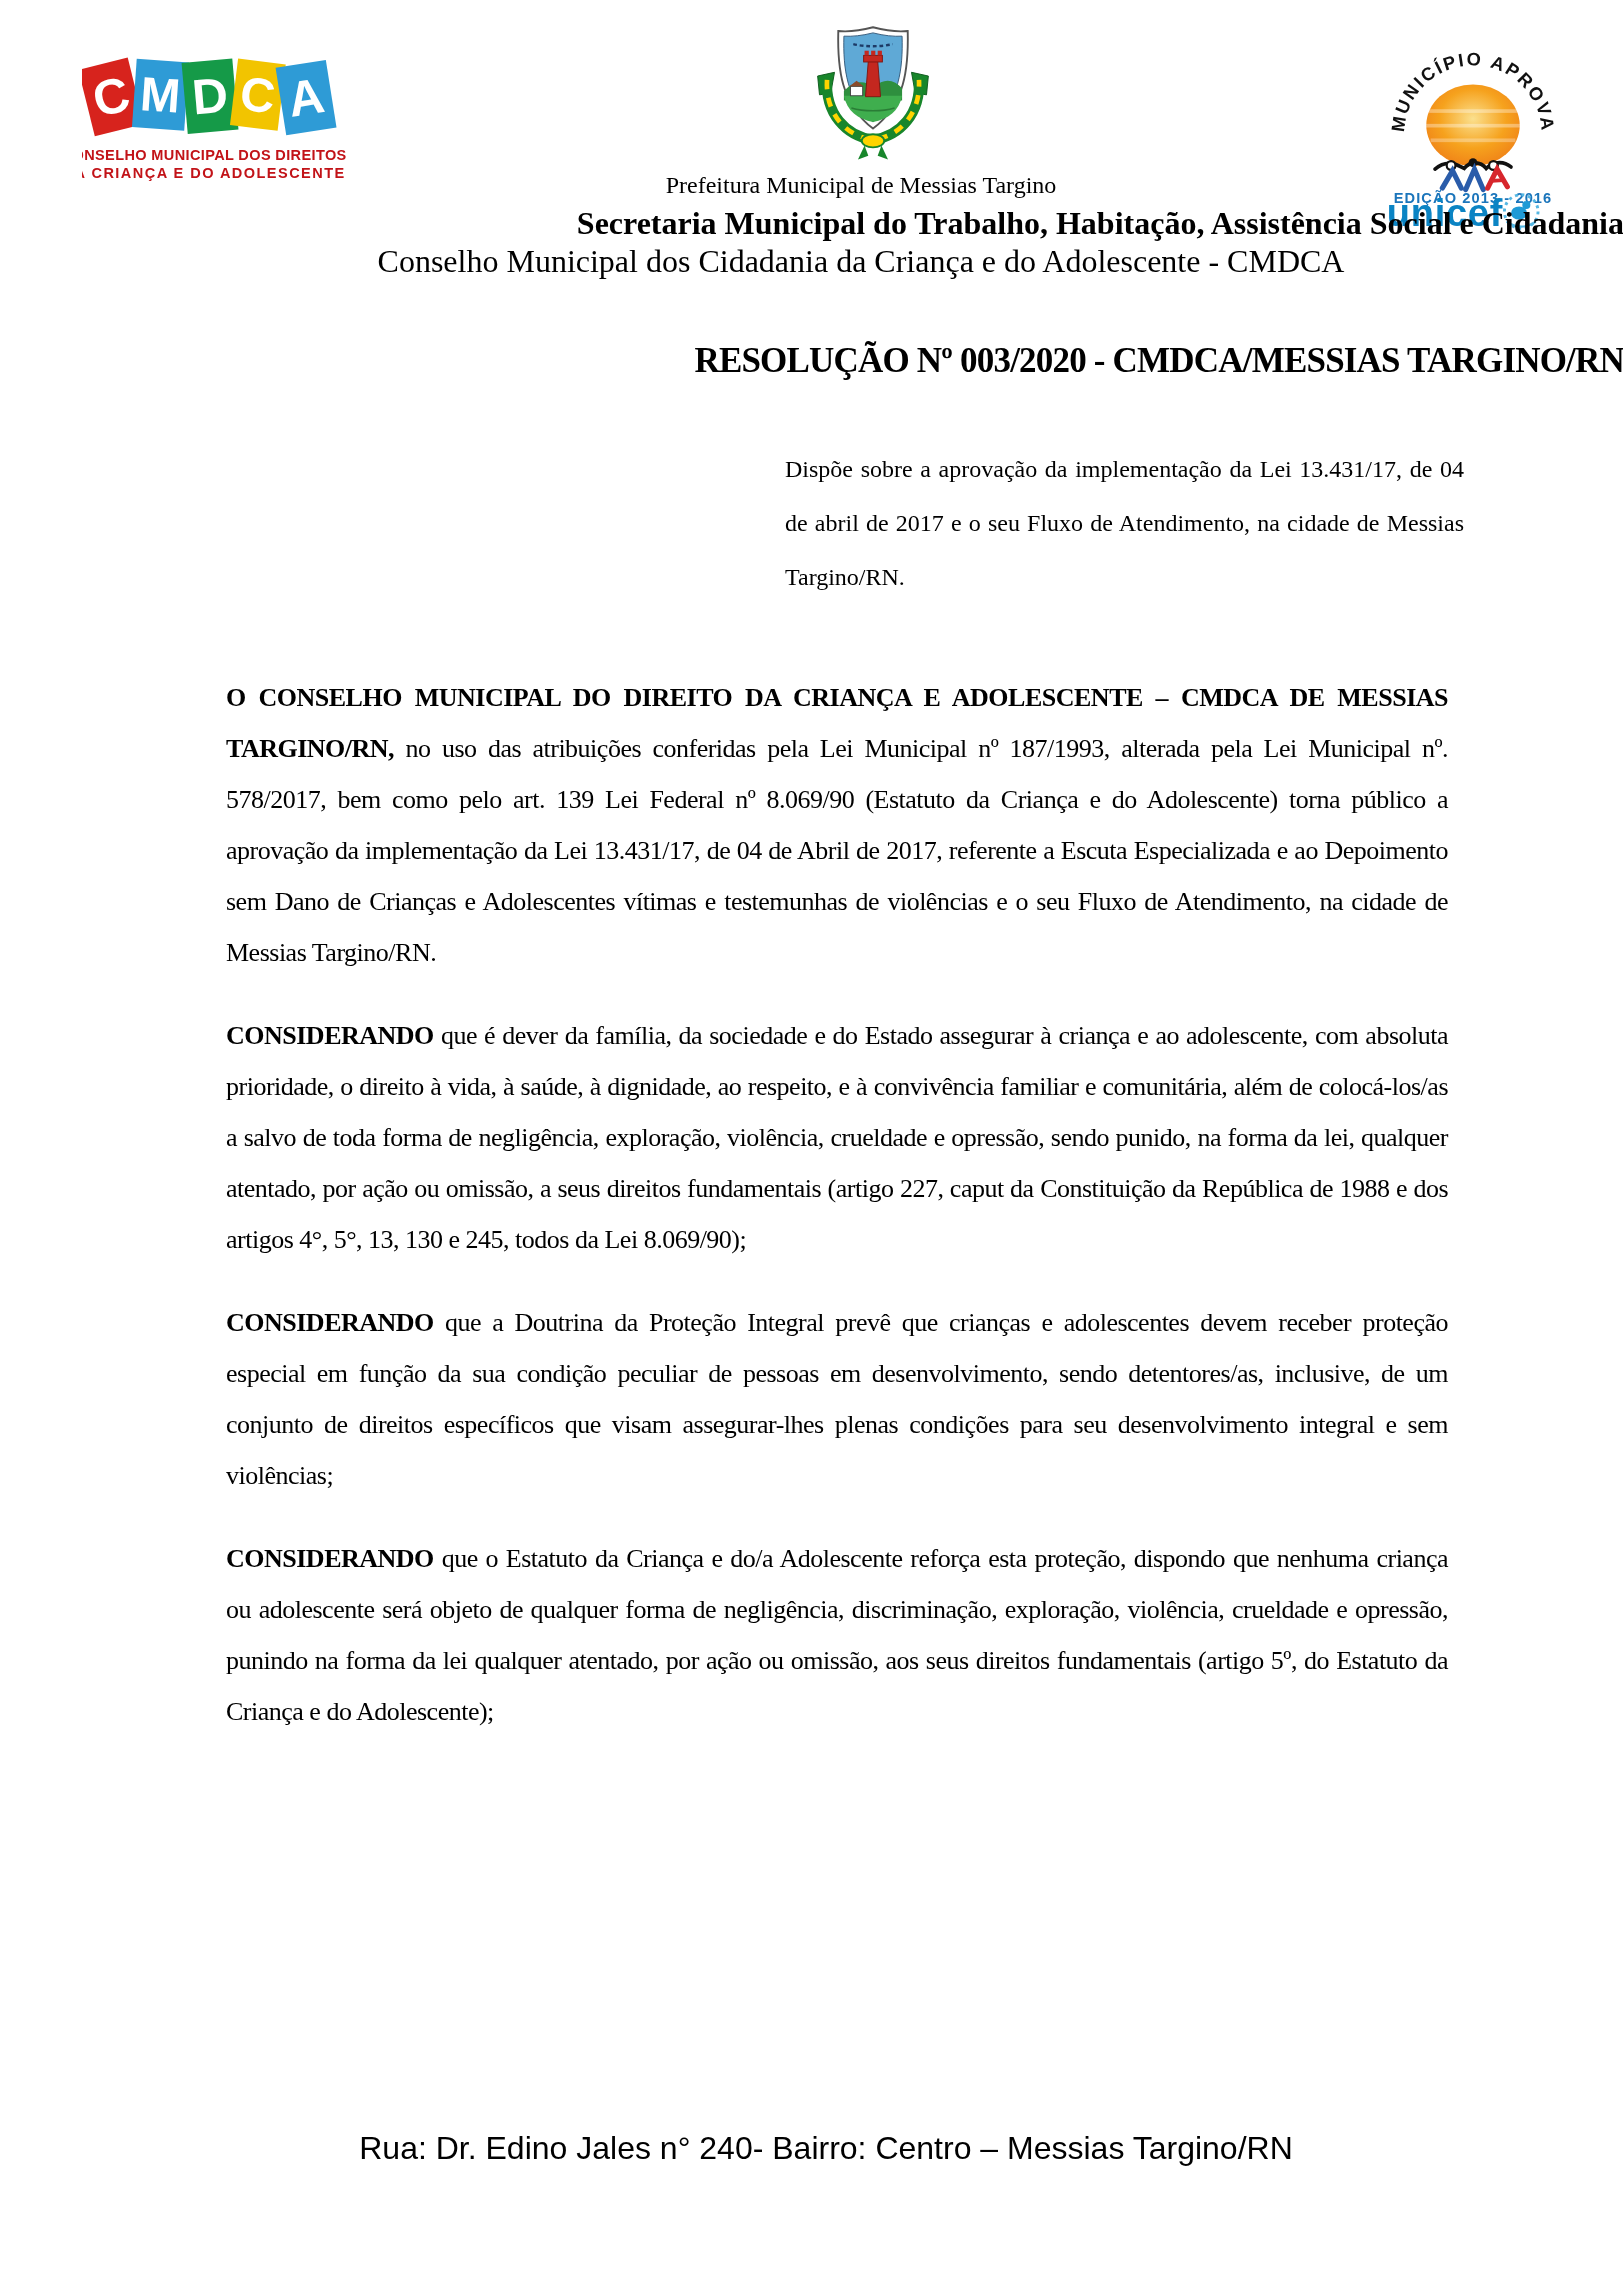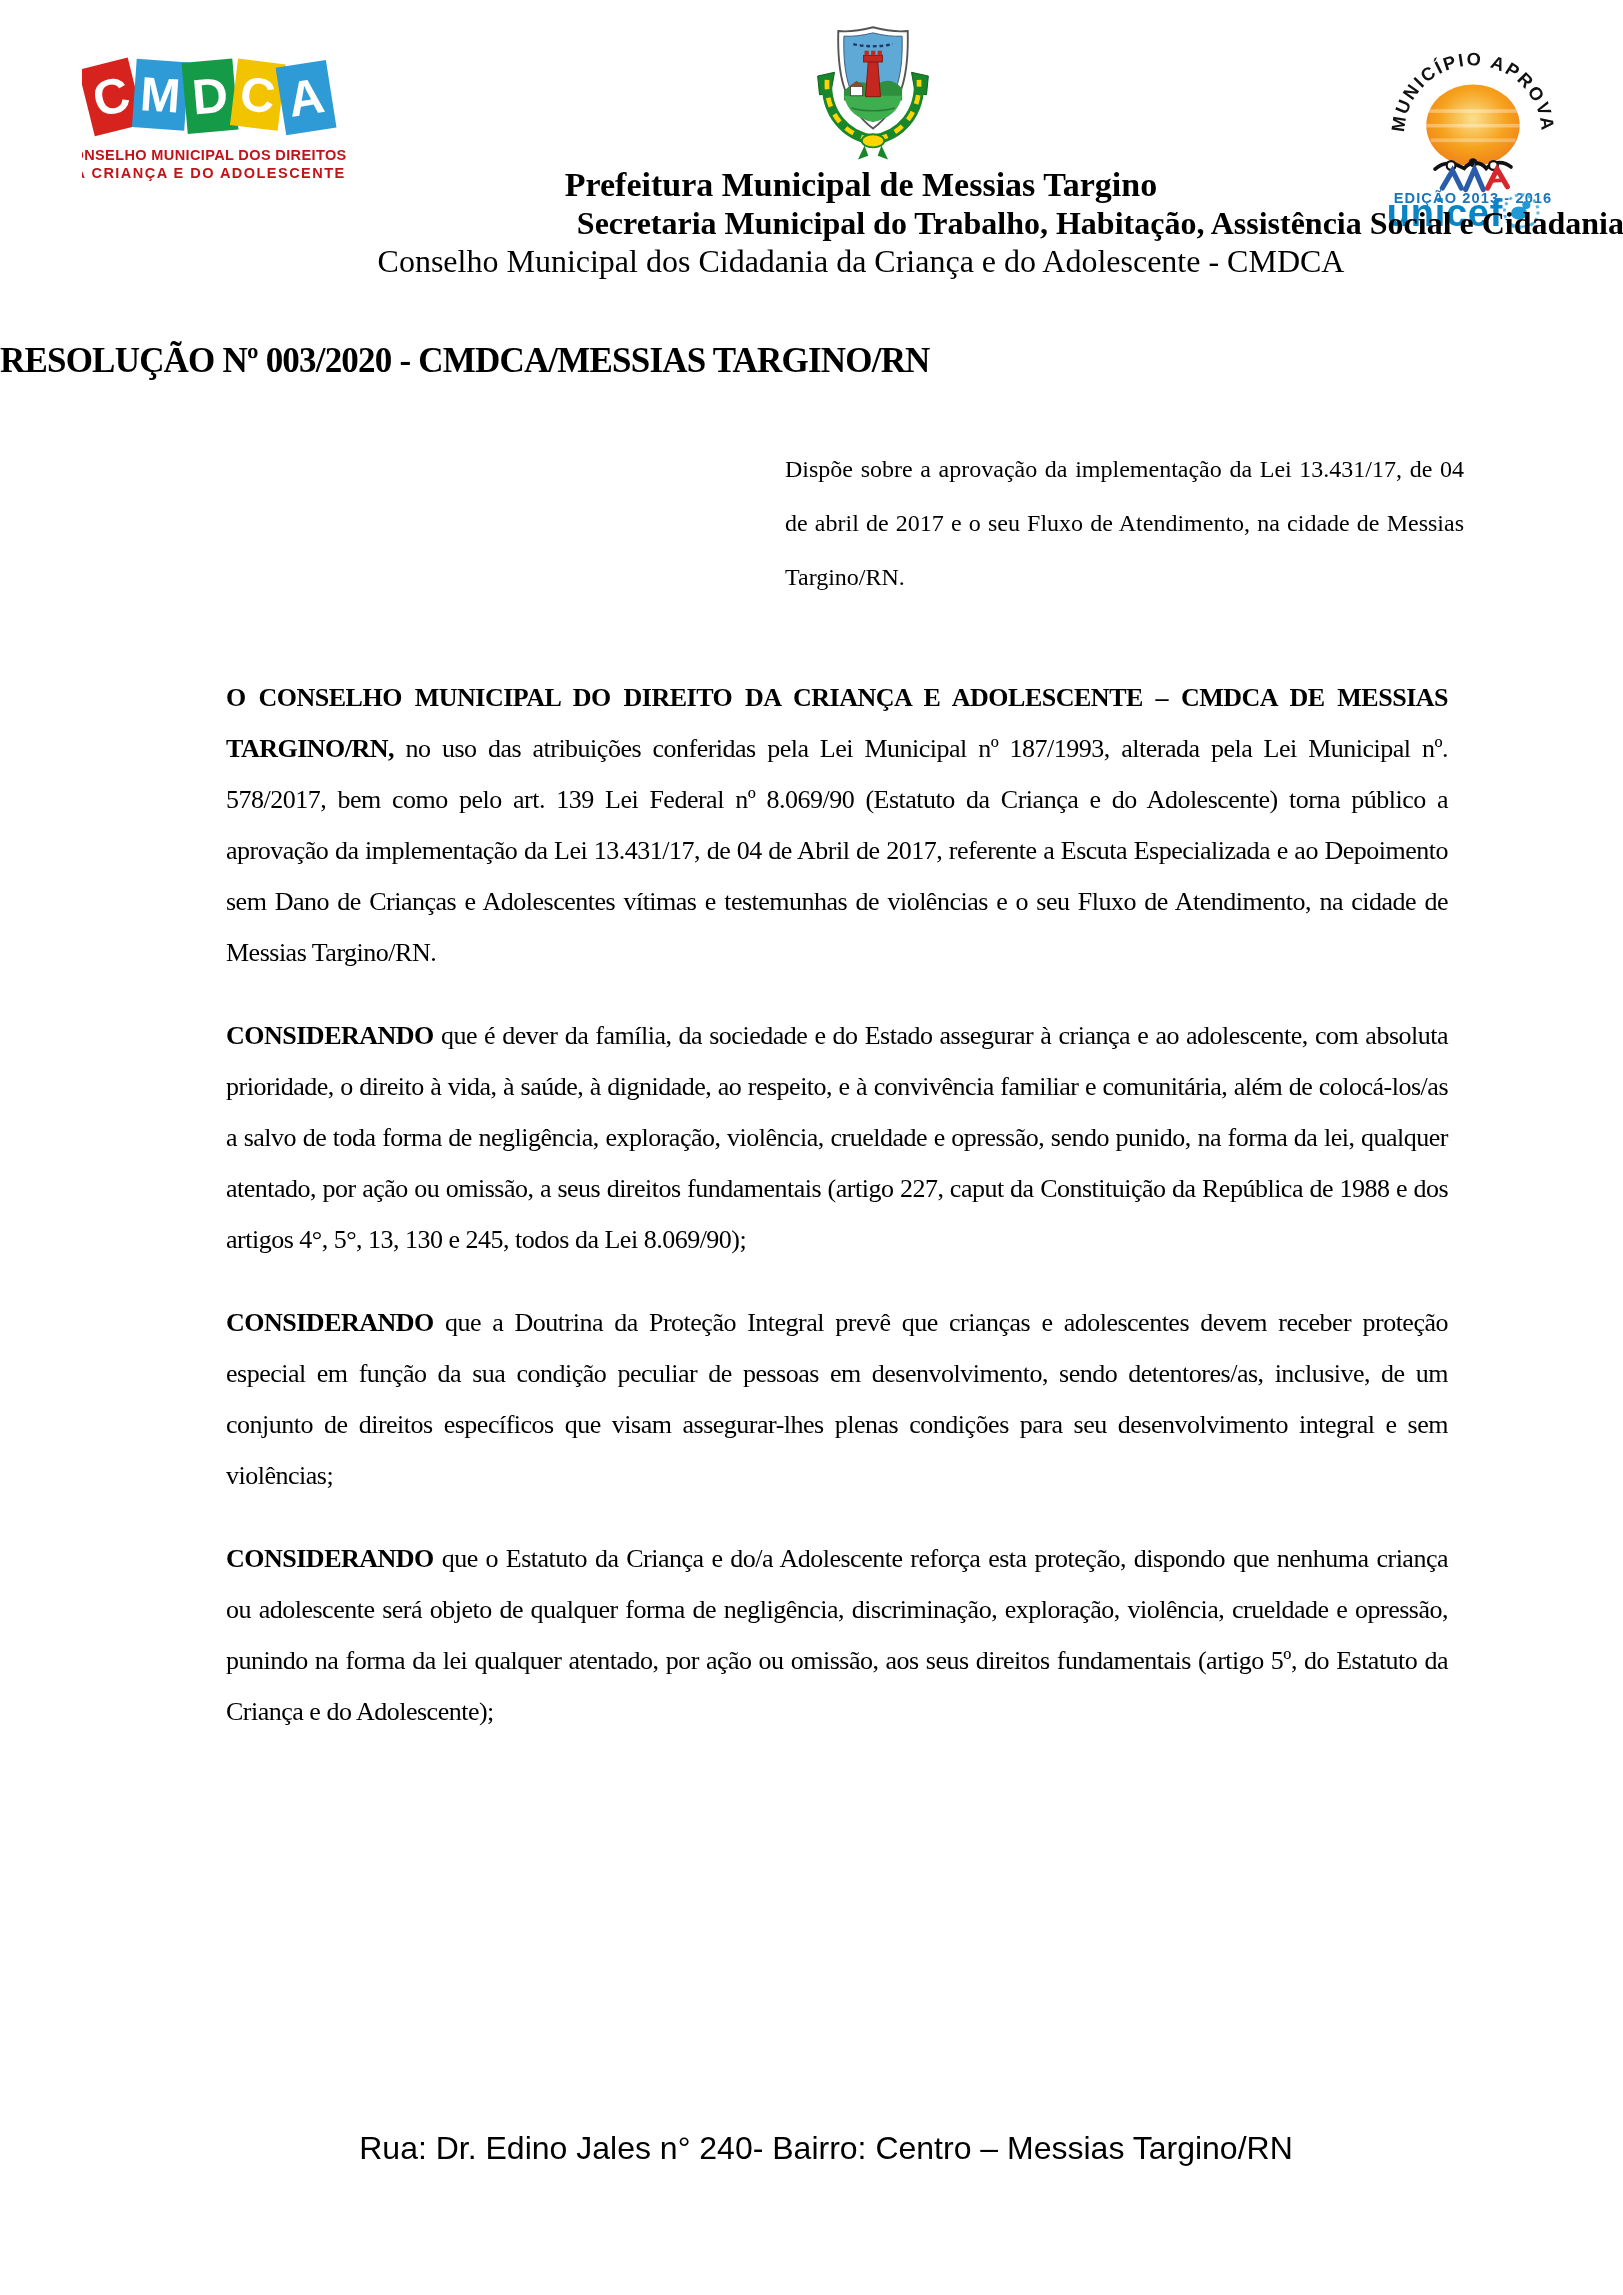--- a/index.html
+++ b/index.html
@@ -13,27 +13,27 @@
     overflow:hidden;
   }
 
   
   .logo-cmdca   { position:absolute; left:82px; top:50px;  width:269px; height:136px; }
   .coat-of-arms { position:absolute; left:812px; top:18px; width:122px; height:148px; }
   .unicef-seal  { position:absolute; left:1378px; top:21px; width:190px; height:213px; }
 
   .header-text { position:absolute; top:166px; left:98px; right:0; text-align:center; }
   .ht1 { font-size:32px; line-height:38px; }
-  .ht2 { font-size:34px; line-height:38px; font-weight:bold; }
+  .ht2 { font-size:24px; line-height:38px; font-weight:normal; }
   .ht3 { font-size:32px; line-height:38px; font-weight:bold;text-align:right; }
   .ht4 { font-size:32px; line-height:38px; }
 
   .doc-title {
     position:absolute; top:341px; left:0; right:0;
-    text-align:left; font-size:35px; font-weight:bold; letter-spacing:-0.8px;
+    text-align:right; font-size:35px; font-weight:bold; letter-spacing:-0.8px;
   }
 
   
   .content { position:absolute; left:226px; width:1238px; top:442px; }
 
   .epigraph {
     margin-left:559px; width:679px; box-sizing:border-box;
     text-align:justify; font-size:24px; line-height:54px;
     margin-bottom:68px;
   }

